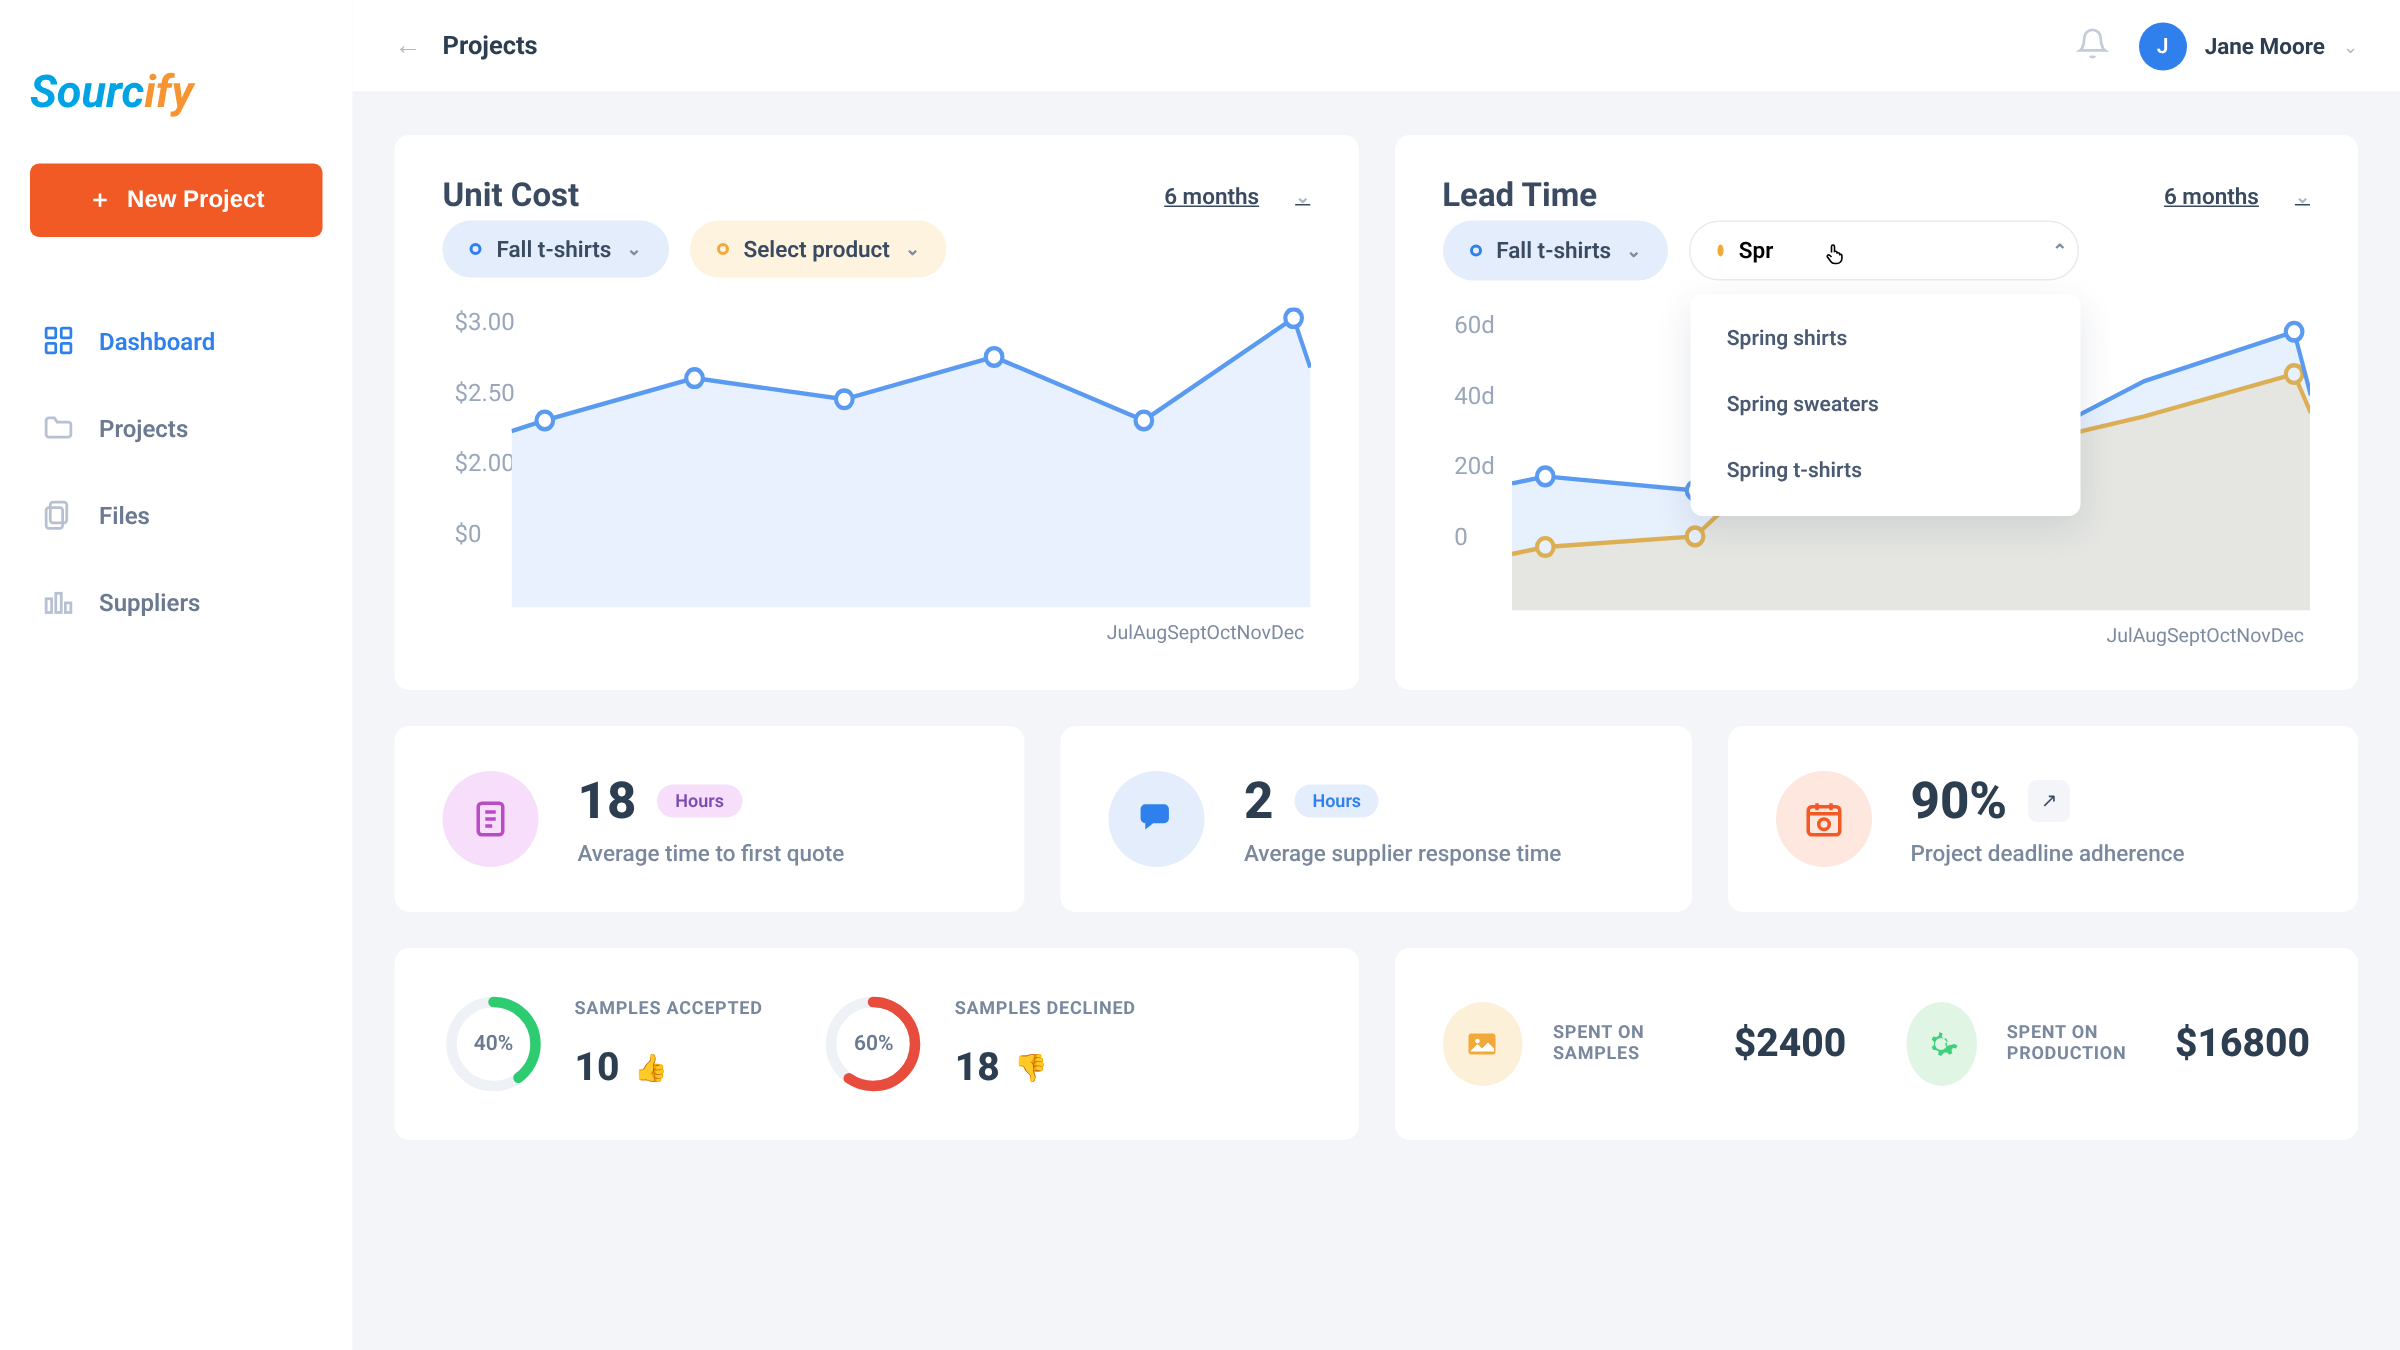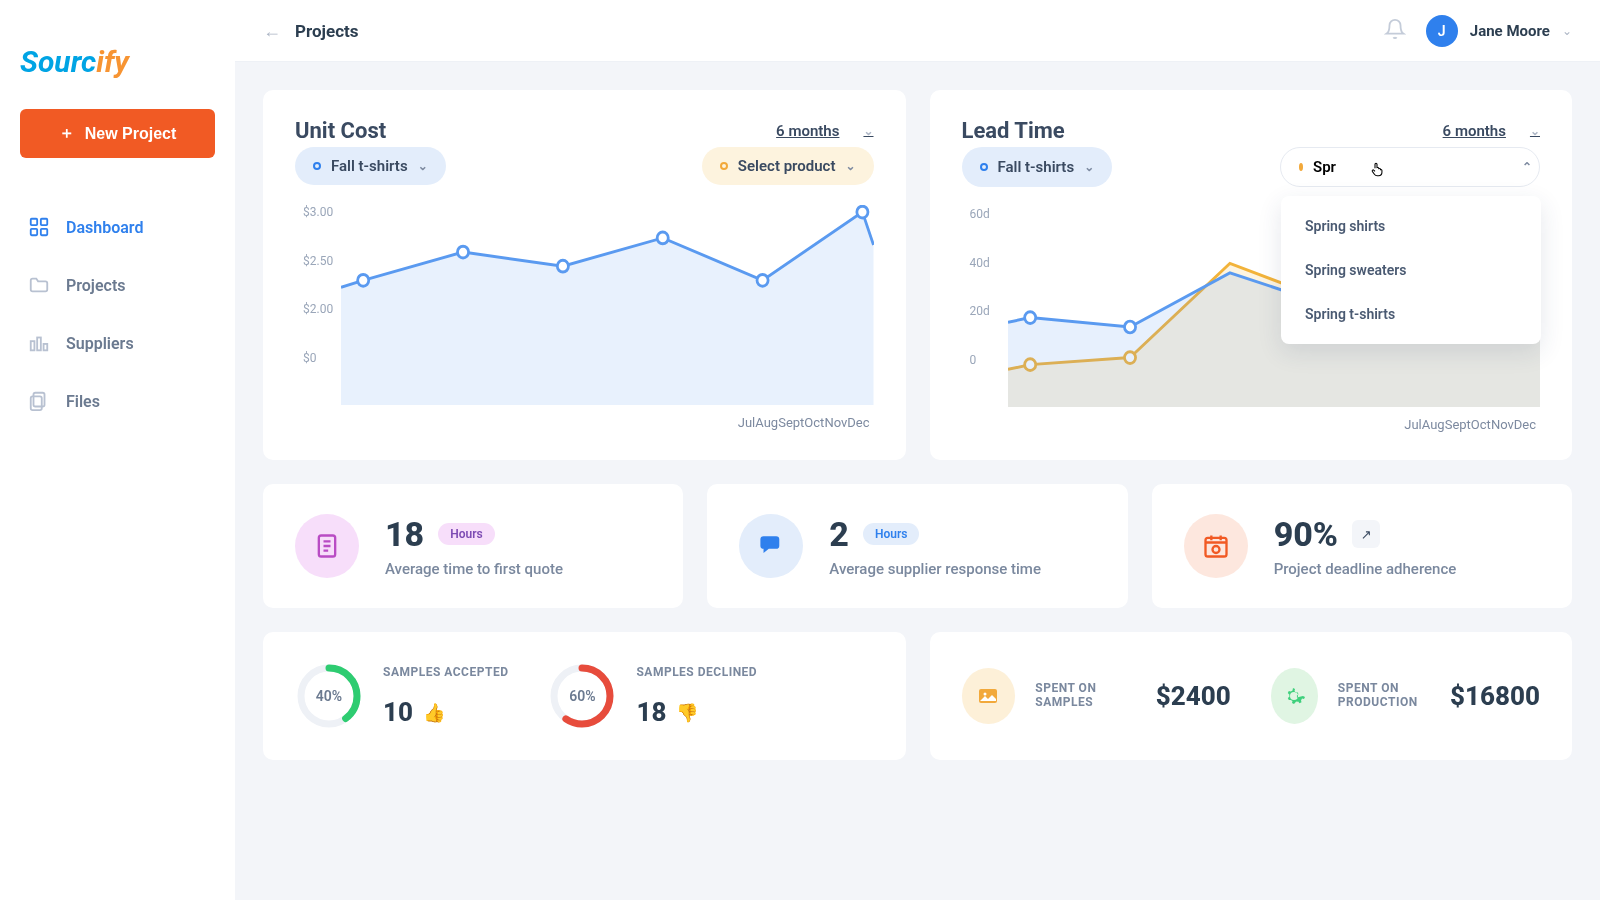--- a/index.html
+++ b/index.html
@@ -24,38 +24,38 @@
 .bell { color: #c4ccd9; }
 .user { display: flex; align-items: center; gap: 12px; cursor: pointer; }
 .avatar { width: 32px; height: 32px; border-radius: 50%; background: #2f80ed; color: #fff; display: flex; align-items: center; justify-content: center; font-weight: 600; font-size: 14px; }
 .username { font-weight: 700; font-size: 15px; color: #2c3e50; }
 .chev { color: #aeb7c6; font-size: 12px; }
 .content { padding: 28px; display: grid; grid-template-columns: 1fr 1fr; gap: 24px; overflow: auto; }
 .card { background: #fff; border-radius: 10px; padding: 28px 32px; }
 .card-header { display: flex; align-items: center; justify-content: space-between; margin-bottom: 4px; }
 .card-title { font-size: 22px; font-weight: 700; color: #3a4a61; }
 .period { display: flex; align-items: center; gap: 24px; font-size: 15px; font-weight: 600; color: #3a4a61; cursor: pointer; text-decoration: underline; }
-.chips { display: flex; gap: 0; margin-bottom: 20px; justify-content: space-between; }
+.chips { display: flex; gap: 14px; margin-bottom: 20px; }
 .chip { display: flex; align-items: center; gap: 10px; padding: 10px 18px; border-radius: 999px; font-size: 15px; font-weight: 600; cursor: pointer; }
 .chip.blue { background: #e3edfb; color: #3a4a61; }
 .chip.yellow { background: #fdf3de; color: #3a4a61; }
 .chip .dot { width: 8px; height: 8px; border-radius: 50%; border: 2px solid; }
 .chip.blue .dot { border-color: #2f80ed; }
 .chip.yellow .dot { border-color: #f2a93b; }
 .chip .chv { color: #7d8aa0; font-size: 12px; }
 .search-chip { position: relative; display: flex; align-items: center; gap: 10px; padding: 10px 18px; border-radius: 999px; background: #fff; border: 1px solid #e6eaf1; font-size: 15px; font-weight: 600; width: 260px; }
 .search-chip .dot { width: 8px; height: 8px; border-radius: 50%; border: 2px solid #f2a93b; }
 .search-chip input { border: none; outline: none; font: inherit; flex: 1; background: transparent; }
 .search-chip .chv-up { margin-left: auto; color: #7d8aa0; font-size: 12px; }
 .dropdown { position: absolute; top: 48px; left: 0; width: 260px; background: #fff; border-radius: 8px; box-shadow: 0 8px 24px rgba(40,60,100,.12); padding: 8px 0; z-index: 10; }
 .dropdown-item { padding: 14px 24px; font-size: 14px; color: #4a5a72; cursor: pointer; }
 .cursor-hand { position: absolute; top: 12px; left: 88px; font-size: 16px; color: #000; pointer-events: none; }
 .chart { height: 200px; position: relative; margin-top: 10px; }
 .chart svg { width: 100%; height: 200px; display: block; }
-.y-axis { position: absolute; left: -38px; top: 0; height: 160px; display: flex; flex-direction: column; justify-content: space-between; font-size: 12px; color: #9aa6b9; }
+.y-axis { position: absolute; left: -38px; top: 0; height: 160px; display: flex; flex-direction: column; justify-content: space-between; font-size: 16px; color: #9aa6b9; }
 .x-axis { display: flex; justify-content: flex-end; margin-top: 10px; font-size: 13px; color: #7d8aa0; padding: 0 4px; }
 .chart-wrap { margin-left: 46px; position: relative; }
 .metrics-row { grid-column: 1 / span 2; display: grid; grid-template-columns: 1fr 1fr 1fr; gap: 24px; }
 .metric-card { background: #fff; border-radius: 10px; padding: 30px 32px; display: flex; align-items: center; gap: 26px; }
 .metric-icon { width: 64px; height: 64px; border-radius: 50%; display: flex; align-items: center; justify-content: center; font-size: 26px; }
 .metric-body { display: flex; flex-direction: column; gap: 6px; }
 .metric-top { display: flex; align-items: center; gap: 14px; }
 .metric-value { font-size: 34px; font-weight: 800; color: #2c3e50; }
 .pill { background: #f7defa; color: #7d4bb3; border-radius: 999px; padding: 4px 12px; font-size: 12px; font-weight: 600; }
 .pill.blue { background: #e3edfb; color: #2f80ed; }
@@ -107,35 +107,35 @@
         <span class="nav-icon">
           <svg width="22" height="22" viewBox="0 0 24 24">
               <path d="M3 7a2 2 0 0 1 2-2h4l2 3h8a2 2 0 0 1 2 2v7a2 2 0 0 1-2 2H5a2 2 0 0 1-2-2V7z"></path>
             </svg>
         </span>
         <span>Projects</span>
       </div>
       <div class="nav-item">
         <span class="nav-icon">
           <svg width="22" height="22" viewBox="0 0 24 24">
+              <rect x="6" y="3" width="12" height="15" rx="2"></rect>
+              <rect x="3" y="7" width="12" height="15" rx="2"></rect>
+            </svg>
+        </span>
+        <span>Files</span>
+      </div>
+      <div class="nav-item">
+        <span class="nav-icon">
+          <svg width="22" height="22" viewBox="0 0 24 24">
               <rect x="3" y="10" width="4" height="10"></rect>
               <rect x="10" y="6" width="4" height="14"></rect>
               <rect x="17" y="13" width="4" height="7"></rect>
             </svg>
         </span>
         <span>Suppliers</span>
-      </div>
-      <div class="nav-item">
-        <span class="nav-icon">
-          <svg width="22" height="22" viewBox="0 0 24 24">
-              <rect x="6" y="3" width="12" height="15" rx="2"></rect>
-              <rect x="3" y="7" width="12" height="15" rx="2"></rect>
-            </svg>
-        </span>
-        <span>Files</span>
       </div>
     </nav>
   </aside>
 
   <div class="main">
     <header class="topbar">
       <div class="breadcrumb">
         <span class="back-arrow">←</span>
         <span class="breadcrumb-title">Projects</span>
       </div>

